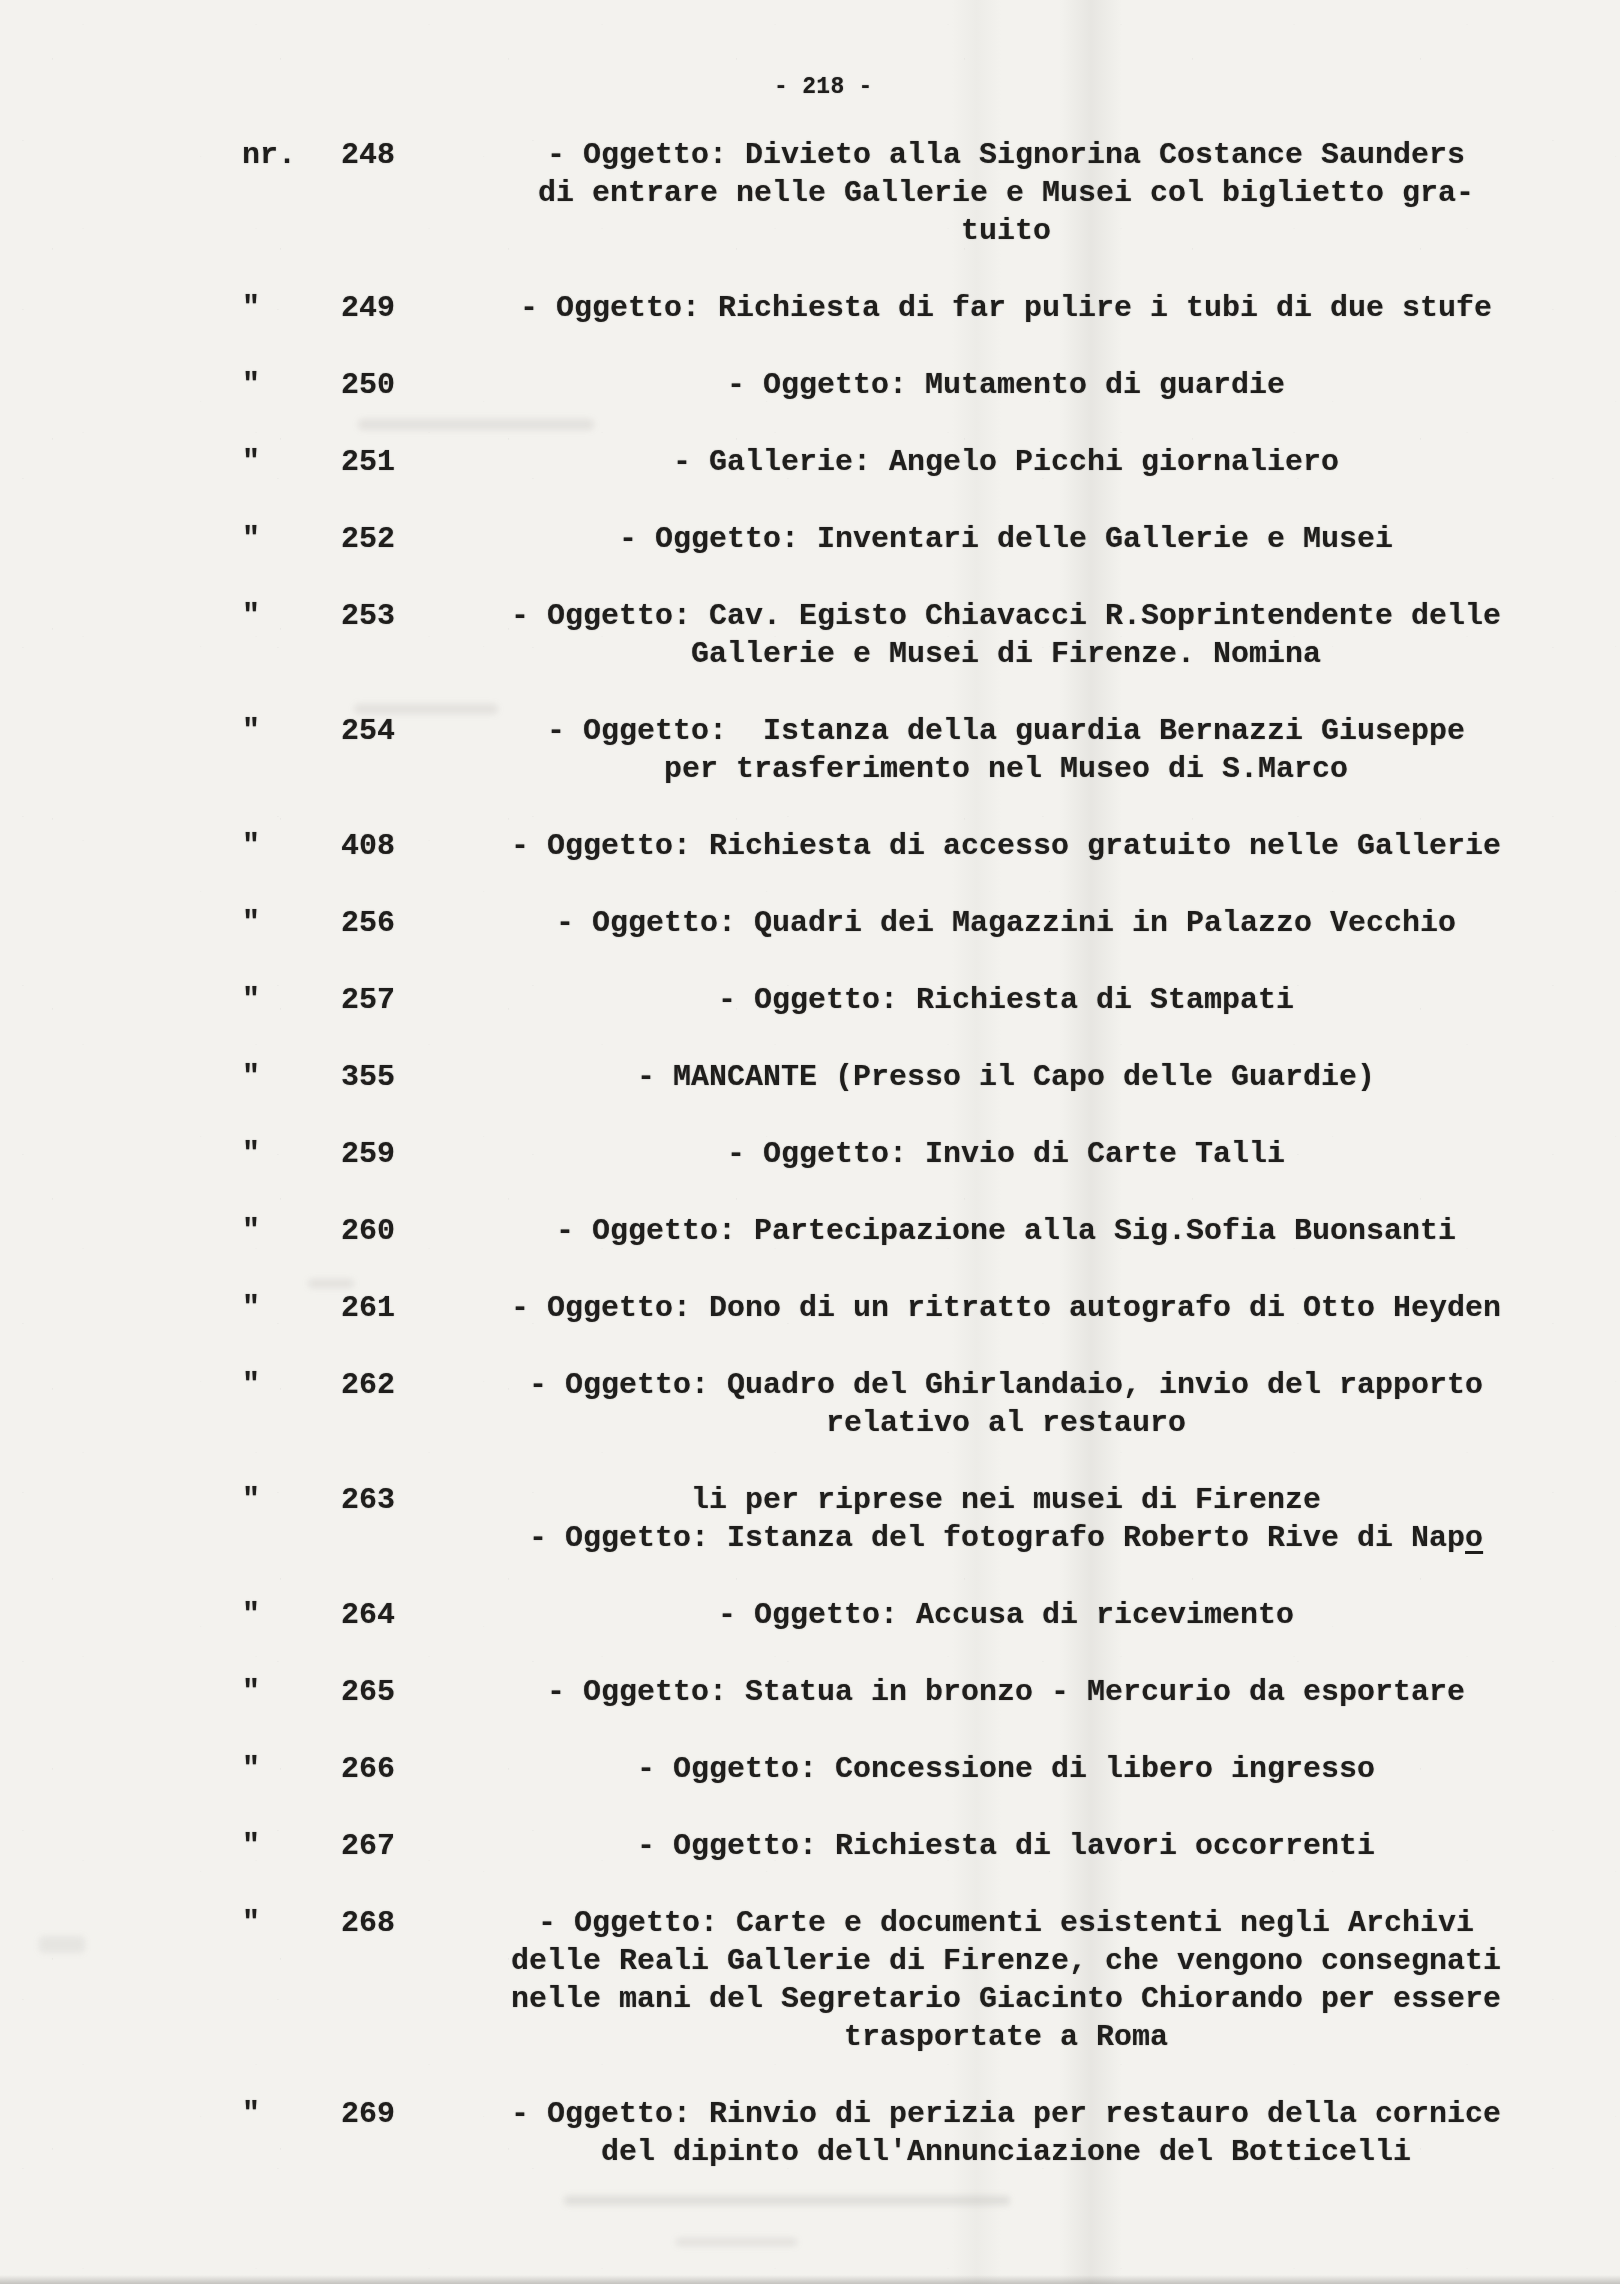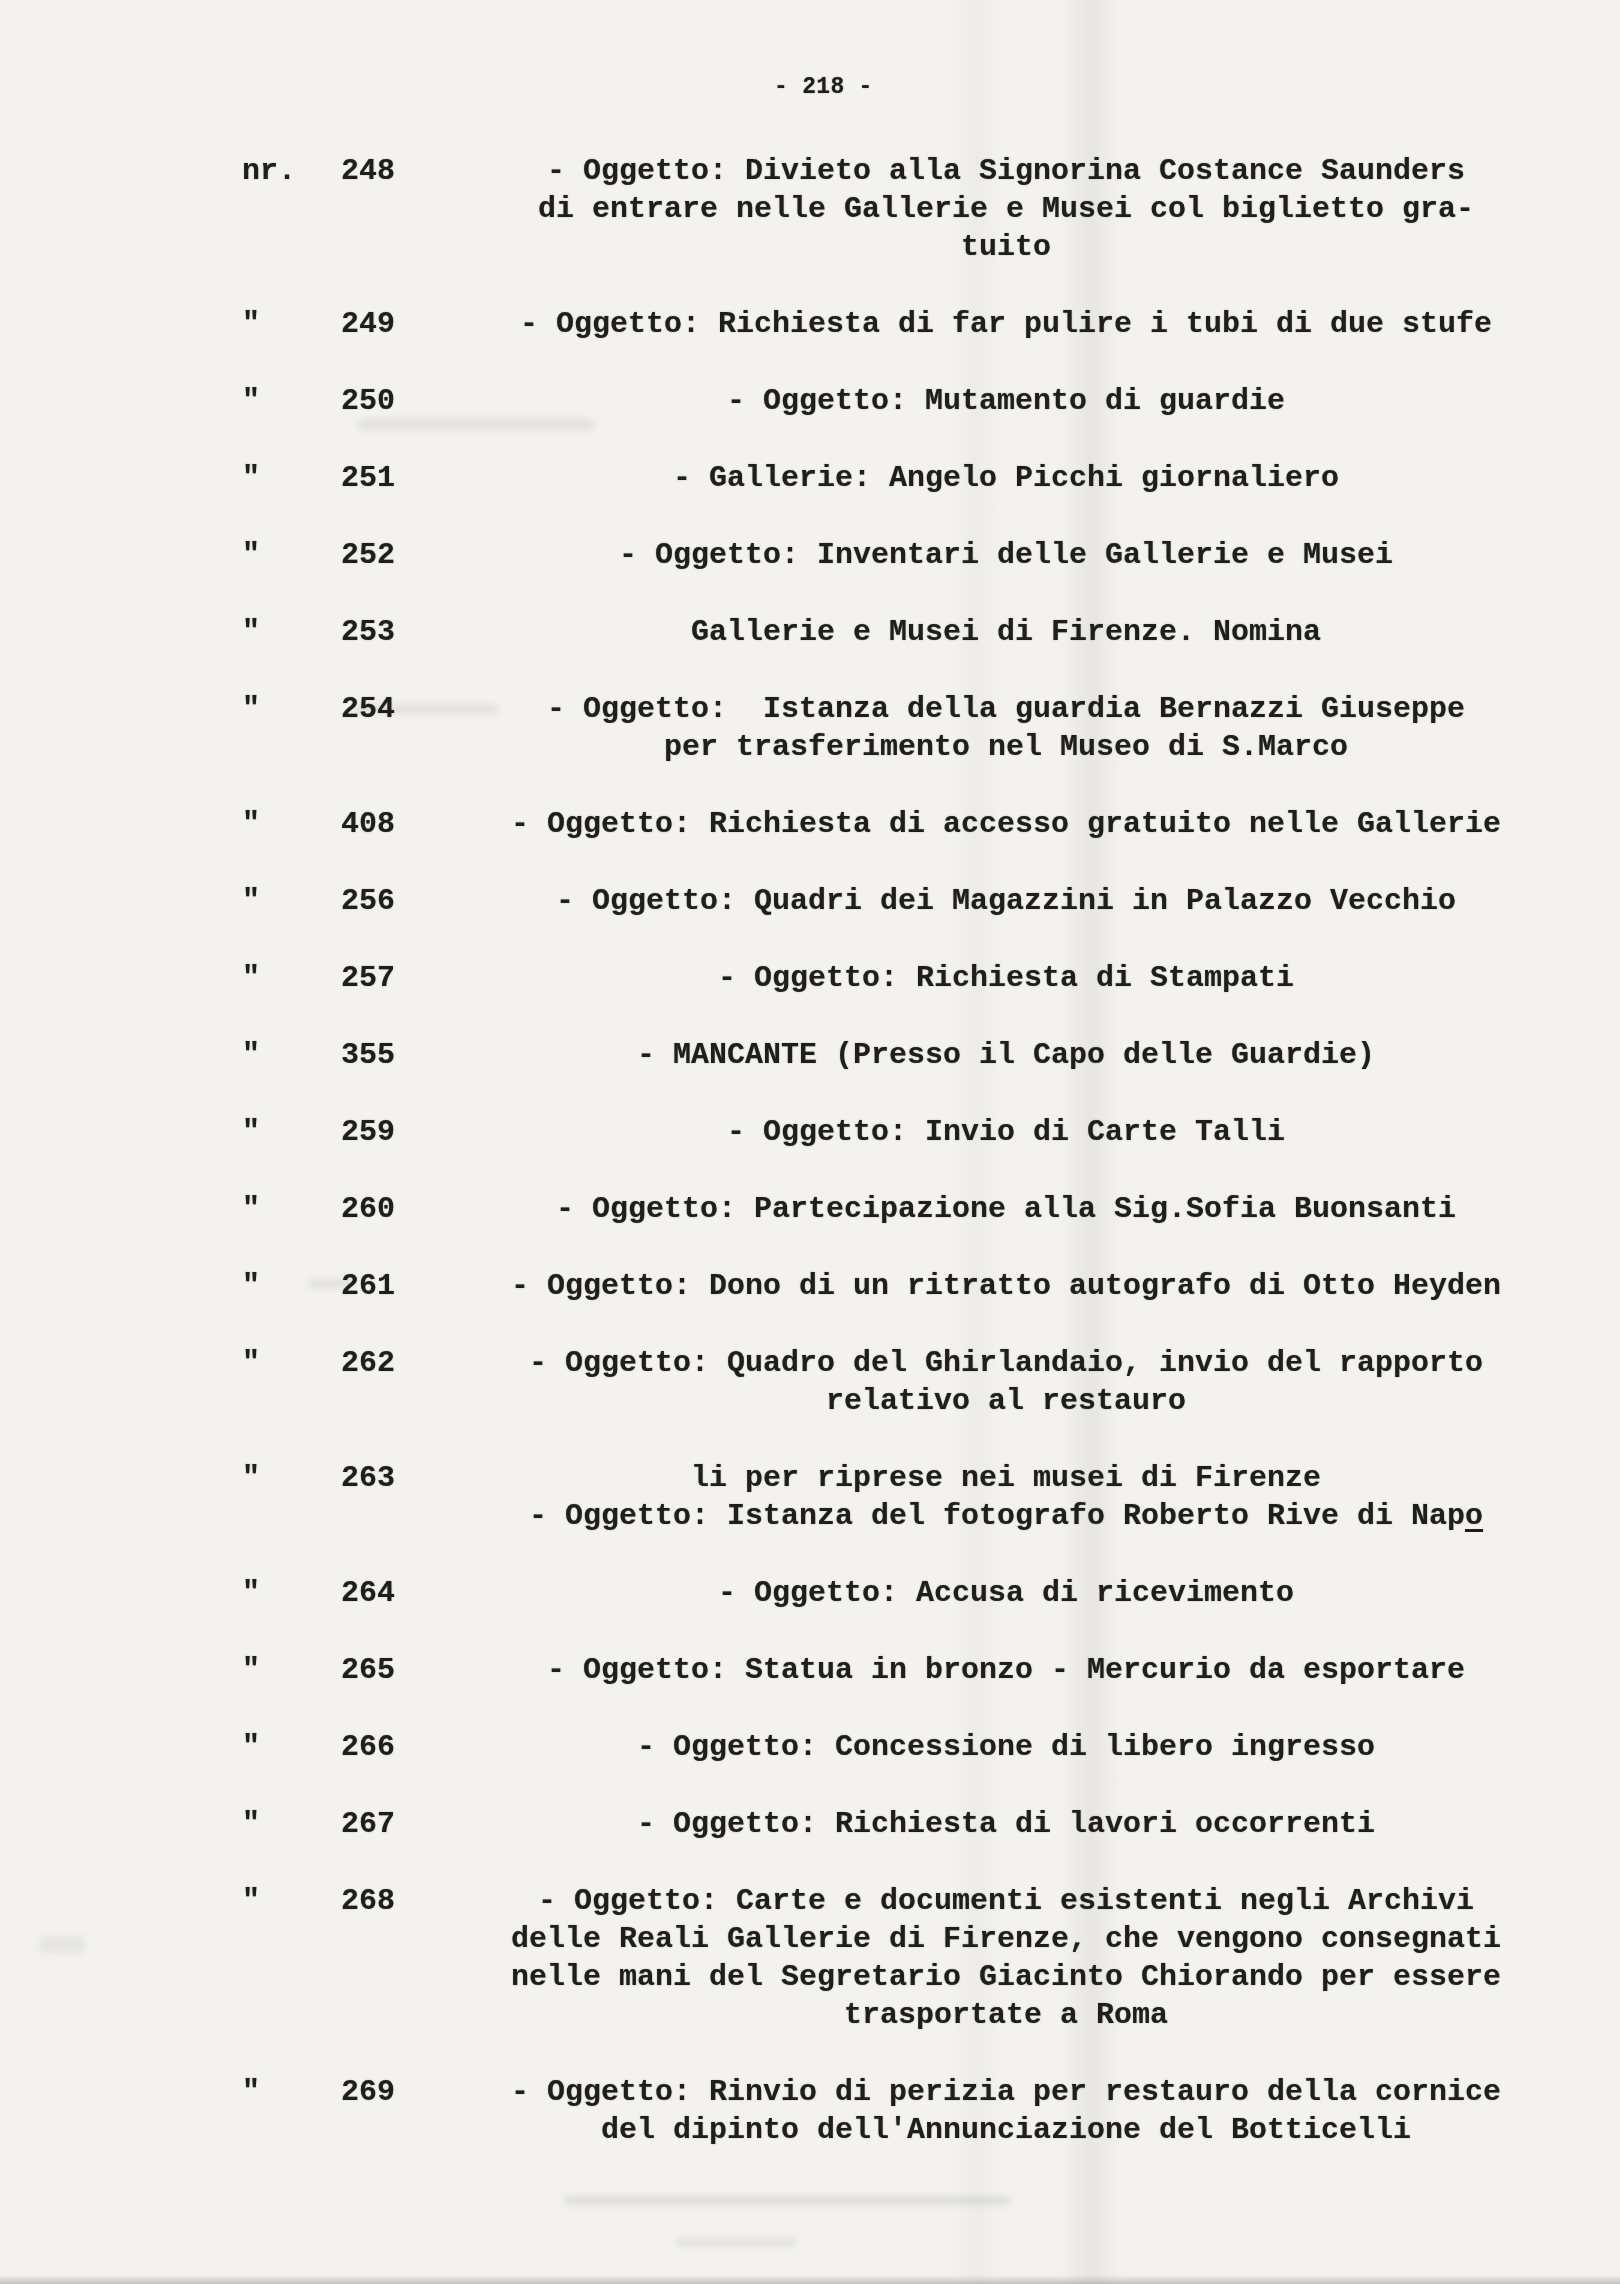--- a/index.html
+++ b/index.html
@@ -55,21 +55,21 @@
     position: absolute;
     top: 68px;
     left: 774px;
     font-size: 23px;
     line-height: 38px;
     white-space: pre;
     letter-spacing: 0.3px;
   }
   .entries {
     position: absolute;
-    top: 152px;
+    top: 136px;
     left: 242px;
     right: 66px;
   }
   .entry {
     display: grid;
     grid-template-columns: 99px 117px 1fr;
     margin-bottom: 39px;
     font-size: 30px;
     line-height: 38px;
   }
@@ -134,20 +134,21 @@
         <div class="prefix">"</div>
         <div class="num">252</div>
         <div class="lines">
           <div class="line">- Oggetto: Inventari delle Gallerie e Musei</div>
         </div>
       </div>
       <div class="entry">
         <div class="prefix">"</div>
         <div class="num">253</div>
         <div class="lines">
+          <div class="line">- Oggetto: Cav. Egisto Chiavacci R.Soprintendente delle</div>
           <div class="line">Gallerie e Musei di Firenze. Nomina</div>
         </div>
       </div>
       <div class="entry">
         <div class="prefix">"</div>
         <div class="num">254</div>
         <div class="lines">
           <div class="line">- Oggetto:  Istanza della guardia Bernazzi Giuseppe</div>
           <div class="line">per trasferimento nel Museo di S.Marco</div>
         </div>

